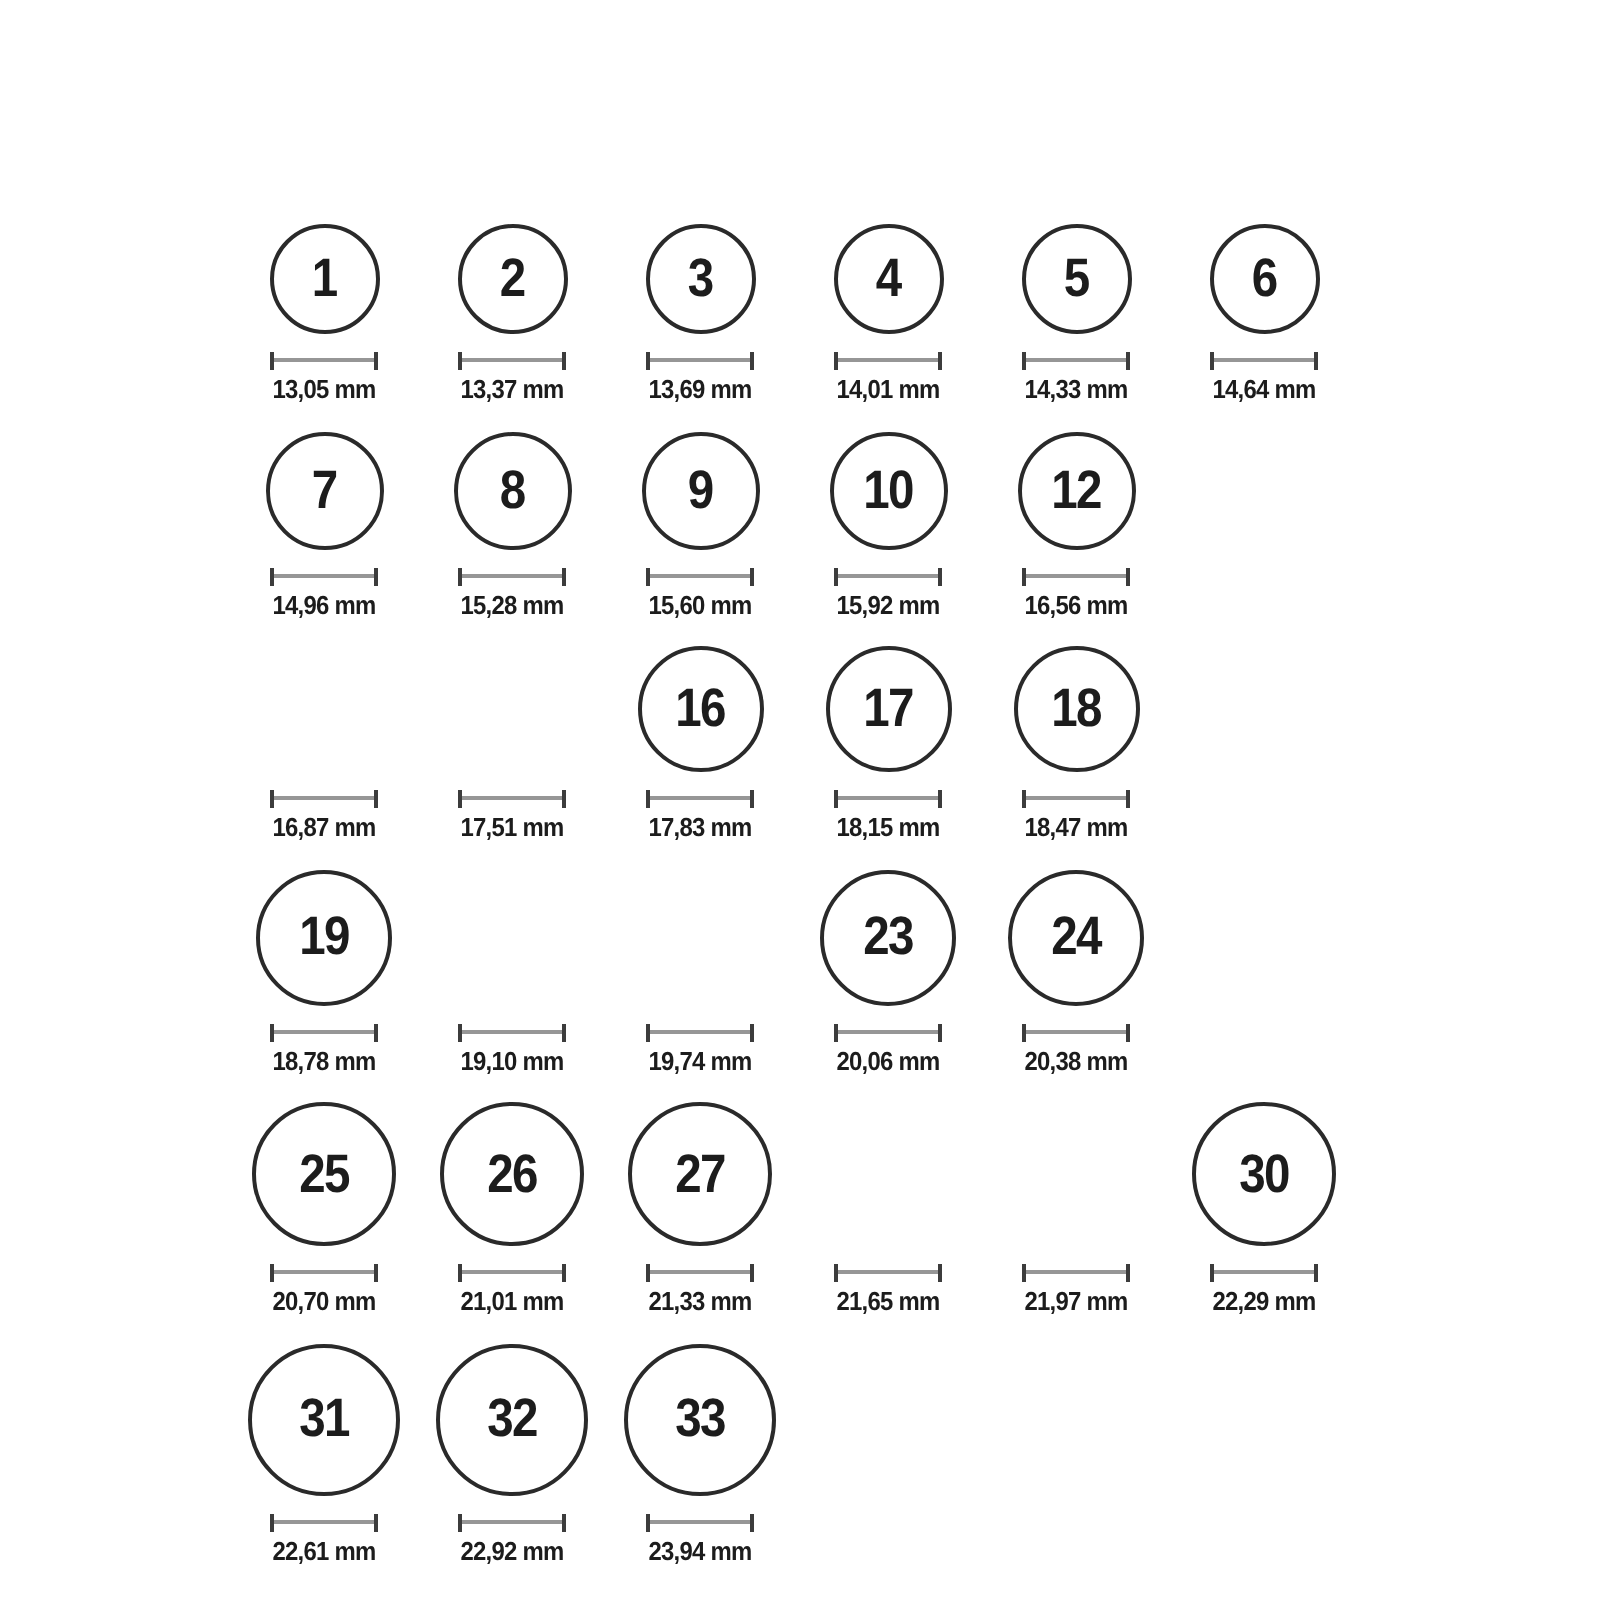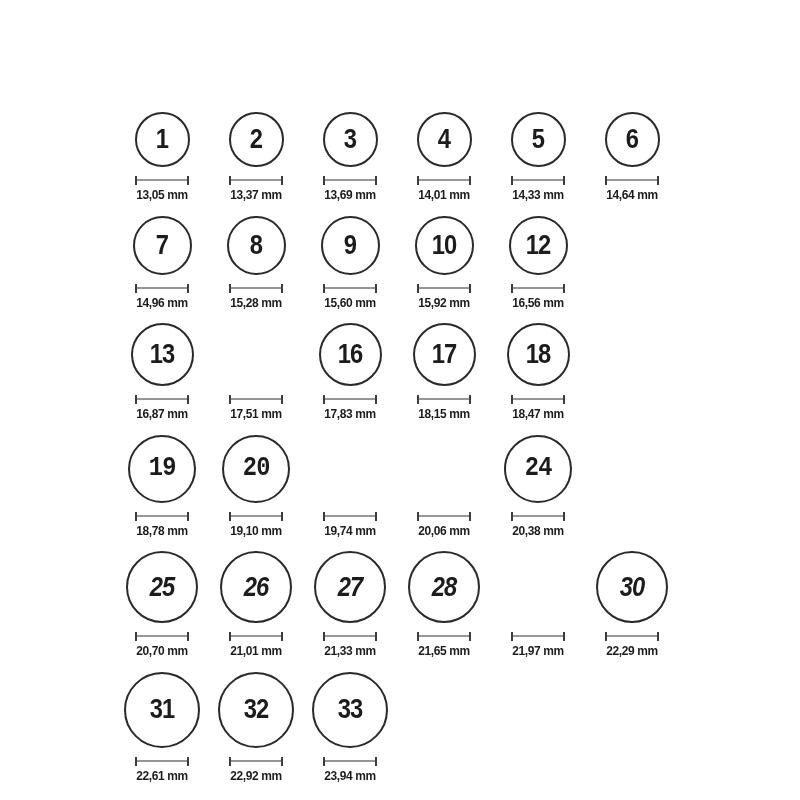--- a/index.html
+++ b/index.html
@@ -47,22 +47,22 @@
     color: #1c1c1c;
     font-size: 27px;
     letter-spacing: -1px;
     transform: scaleX(0.88);
     line-height: 1;
   }
   
   .r1 .circle { width: 55px; height: 55px; }
   .r2 .circle { width: 59px; height: 59px; }
   .r3 .circle { width: 63px; height: 63px; }
-  .r4 .circle { width: 68px; height: 68px; font-family: Liberation Mono, monospace; }
-  .r5 .circle { width: 72px; height: 72px; font-style: italic; }
+  .r4 .circle { width: 68px; height: 68px; }
+  .r5 .circle { width: 72px; height: 72px; }
   .r6 .circle { width: 76px; height: 76px; }
   .measure {
     position: relative;
     width: 54px;
     height: 9px;
     margin-top: 9px;
     border-left: 2px solid #3c3c3c;
     border-right: 2px solid #3c3c3c;
     box-sizing: border-box;
   }
@@ -198,23 +198,20 @@
       <span>12</span>
     </div>
     <div class="measure">
       <span class="bar"></span>
     </div>
     <div class="label">16,56 mm</div>
   </div>
 </div>
       <div class="row r3">
   <div class="cell">
-    <div class="circle">
-      <span>13</span>
-    </div>
     <div class="measure">
       <span class="bar"></span>
     </div>
     <div class="label">16,87 mm</div>
   </div>
 
 
   <div class="cell">
     <div class="measure">
       <span class="bar"></span>
@@ -257,38 +254,38 @@
     <div class="circle">
       <span>19</span>
     </div>
     <div class="measure">
       <span class="bar"></span>
     </div>
     <div class="label">18,78 mm</div>
   </div>
 
   <div class="cell">
-    <div class="circle">
-      <span>20</span>
-    </div>
     <div class="measure">
       <span class="bar"></span>
     </div>
     <div class="label">19,10 mm</div>
   </div>
 
 
   <div class="cell">
     <div class="measure">
       <span class="bar"></span>
     </div>
     <div class="label">19,74 mm</div>
   </div>
 
   <div class="cell">
+    <div class="circle">
+      <span>23</span>
+    </div>
     <div class="measure">
       <span class="bar"></span>
     </div>
     <div class="label">20,06 mm</div>
   </div>
 
   <div class="cell">
     <div class="circle">
       <span>24</span>
     </div>
@@ -323,23 +320,20 @@
     <div class="circle">
       <span>27</span>
     </div>
     <div class="measure">
       <span class="bar"></span>
     </div>
     <div class="label">21,33 mm</div>
   </div>
 
   <div class="cell">
-    <div class="circle">
-      <span>28</span>
-    </div>
     <div class="measure">
       <span class="bar"></span>
     </div>
     <div class="label">21,65 mm</div>
   </div>
 
   <div class="cell">
     <div class="measure">
       <span class="bar"></span>
     </div>

